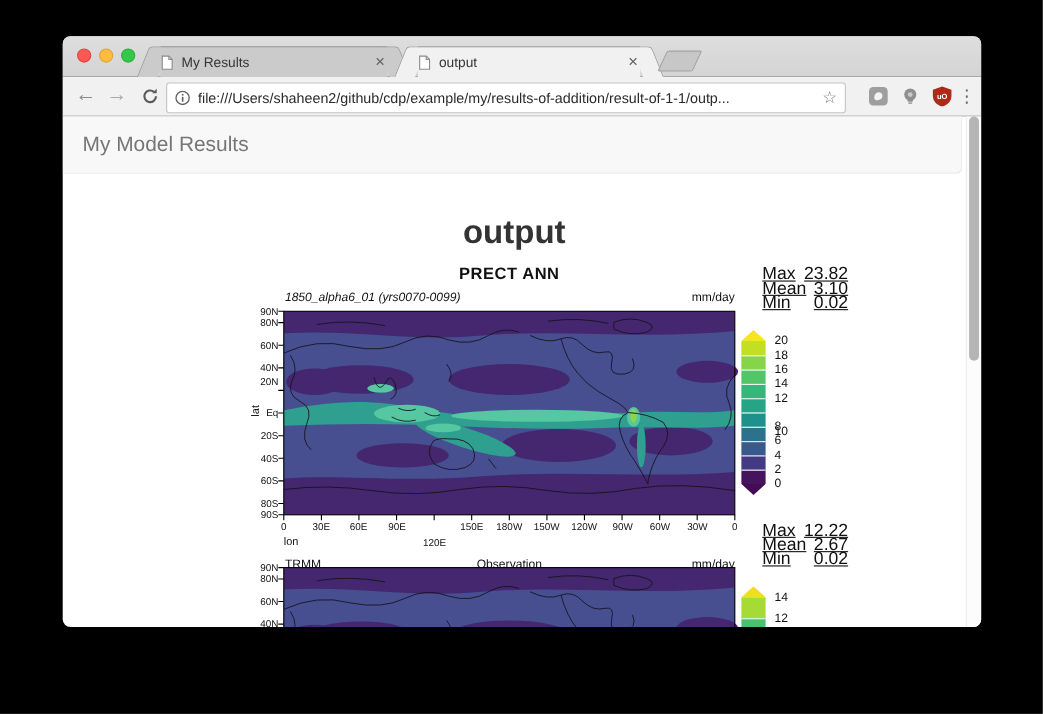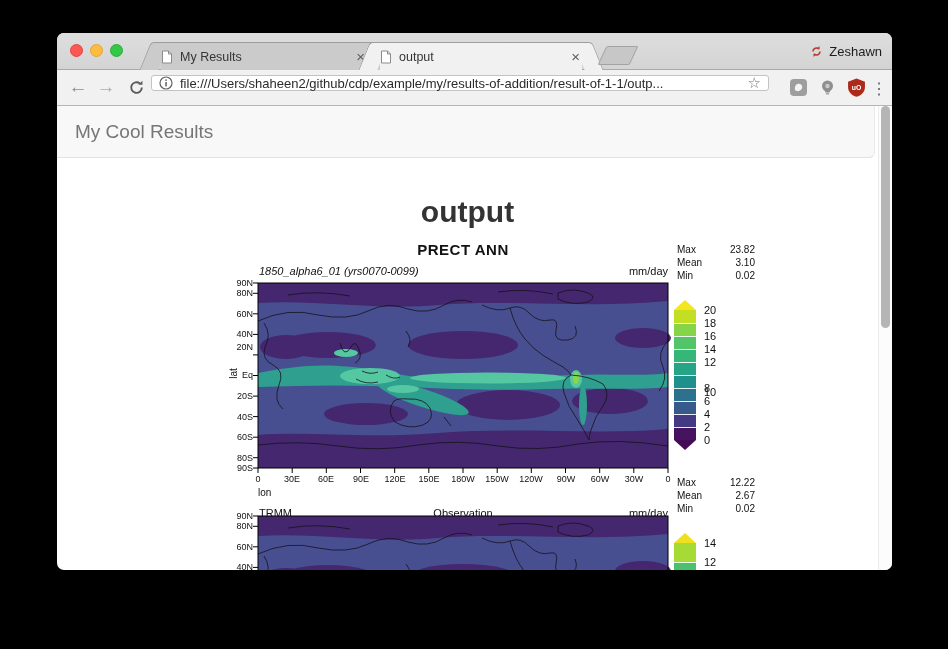--- a/index.html
+++ b/index.html
@@ -36,21 +36,21 @@
   .profile{position:absolute;right:10px;top:0;height:37px;display:flex;align-items:center;gap:5px;}
   .profile .name{font-size:13px;color:#1d1d1d;}
   
   .toolbar{position:absolute;left:0;top:37px;width:100%;height:36px;background:var(--toolbar-bg,#f1f1f1);
     border-bottom:1px solid #b6b6b6;box-sizing:border-box;}
   .navbtn{position:absolute;top:4px;width:26px;height:26px;display:flex;align-items:center;justify-content:center;
     font-size:19px;border-radius:13px;}
   .navbtn.back{left:8px;color:#8b8b8b;}
   .navbtn.fwd{left:36px;color:#ababab;}
   .navbtn.reload{left:66px;}
-  .omnibox{position:absolute;left:94px;top:5px;width:618px;height:16px;background:#fff;
+  .omnibox{position:absolute;left:94px;top:5px;width:618px;height:28px;background:#fff;
     border:1px solid var(--omnibox-border,#c3c3c3);border-radius:3px;box-sizing:border-box;
     display:flex;align-items:center;padding:0 7px;gap:7px;}
   .omnibox .url{font-size:13px;color:#2a2a2a;flex:1;white-space:nowrap;overflow:hidden;}
   .omnibox .star{font-size:15px;color:#757575;}
   .extbtn{position:absolute;top:8px;width:19px;height:19px;display:flex;align-items:center;justify-content:center;}
   .menu-dots{position:absolute;left:812px;top:5px;width:20px;height:26px;display:flex;align-items:center;justify-content:center;
     font-size:16px;color:#5f6368;letter-spacing:0;}
   
   .pageheader{position:absolute;left:0;top:73px;width:818px;height:52px;background:var(--header-bg,#f8f8f8);
     border-bottom:1px solid #e2e2e2;border-right:1px solid #e8e8e8;border-radius:0 0 6px 0;
@@ -59,21 +59,21 @@
   .scrolltrack{position:absolute;right:0;top:73px;width:14px;bottom:0;background:#fcfcfc;border-left:1px solid #ececec;box-sizing:border-box;}
   .scrollthumb{position:absolute;right:2.5px;top:73px;width:9px;height:222px;border-radius:5px;background:var(--scroll-thumb,#b5b5b5);}
   .doctitle{position:absolute;left:0;top:162px;width:821px;text-align:center;
     font-size:30px;font-weight:700;color:#333;}
   
   .fig{position:absolute;left:170px;width:600px;color:#111;}
   .fig .ftitle{position:absolute;left:31px;top:3px;width:410px;text-align:center;font-size:15px;font-weight:700;letter-spacing:.5px;}
   .fig .runlab{position:absolute;left:32px;font-size:11px;}
   .fig .panellab{position:absolute;left:31px;width:410px;text-align:center;font-size:11px;}
   .fig .units{position:absolute;left:31px;width:410px;text-align:right;font-size:11px;}
-  .fig .stats{position:absolute;left:450px;top:5px;width:78px;font-size:10px;line-height:13px;}
+  .fig .stats{position:absolute;left:466px;top:5px;width:78px;font-size:16px;line-height:13px;text-decoration:underline;}
   .fig .stats .row{display:flex;justify-content:space-between;}
   .fig .mapwrap{position:absolute;left:31px;top:45px;width:410px;height:185px;}
   .lat-lab{position:absolute;left:0;width:26px;text-align:right;font-size:9px;line-height:10px;}
   .lon-lab{position:absolute;top:236px;width:40px;text-align:center;font-size:9px;}
   .axis-y{position:absolute;left:1px;top:130px;font-size:10px;transform:rotate(-90deg);}
   .axis-x{position:absolute;left:31px;top:249px;width:410px;text-align:left;font-size:10px;}
   .cbar-cap{position:absolute;left:447px;width:22px;height:10px;}
   .cbar-cap.top{clip-path:polygon(50% 0,100% 100%,0 100%);}
   .cbar-cap.bot{clip-path:polygon(0 0,100% 0,50% 100%);}
   .cbar-seg{position:absolute;left:447px;width:22px;border-top:1px solid rgba(255,255,255,.9);box-sizing:border-box;}
@@ -82,21 +82,21 @@
 </head>
 <body>
 
 <div class="window">
 
   <div class="tabbar">
     <div class="traffic r"></div>
     <div class="traffic y"></div>
     <div class="traffic g"></div>
 
-    <div class="tab" style="left:94px;width:226px;">
+    <div class="tab" style="left:79px;width:226px;">
       <div class="edge l"></div>
       <div class="edge r"></div>
       <div class="mid">
         <svg width="12" height="14">
             <path d="M1.5,1 h6 l3,3 v9 h-9 z" fill="#fff" stroke="#8b8b8b"></path>
             <path d="M7.5,1 v3 h3" fill="none" stroke="#8b8b8b"></path>
           </svg>
         <span class="title">My Results</span>
         <span class="close">×</span>
       </div>
@@ -110,29 +110,20 @@
             <path d="M1.5,1 h6 l3,3 v9 h-9 z" fill="#fff" stroke="#8b8b8b"></path>
             <path d="M7.5,1 v3 h3" fill="none" stroke="#8b8b8b"></path>
           </svg>
         <span class="title">output</span>
         <span class="close">×</span>
       </div>
     </div>
 
     <div class="newtab"></div>
 
-    <div class="profile">
-      <svg width="15" height="15" viewBox="0 0 16 16">
-        <path d="M4.2,8 a3.8,3.8 0 0 1 6.4,-2.7" fill="none" stroke="var(--sync-red,#c0392b)" stroke-width="1.7"></path>
-        <path d="M11.8,8 a3.8,3.8 0 0 1 -6.4,2.7" fill="none" stroke="var(--sync-red,#c0392b)" stroke-width="1.7"></path>
-        <path d="M11.2,2.2 L11.2,5.6 L7.8,5.4 Z" fill="var(--sync-red,#c0392b)"></path>
-        <path d="M4.8,13.8 L4.8,10.4 L8.2,10.6 Z" fill="var(--sync-red,#c0392b)"></path>
-      </svg>
-      <span class="name">Zeshawn</span>
-    </div>
   </div>
 
   <div class="toolbar">
     <div class="navbtn back">←</div>
     <div class="navbtn fwd">→</div>
     <div class="navbtn reload">
       <svg width="17" height="17" viewBox="0 0 16 16">
         <path d="M13,8 a5,5 0 1 1 -1.8,-3.8" fill="none" stroke="#5a5a5a" stroke-width="1.8"></path>
         <path d="M13.6,1.6 L13.6,5.4 L9.8,5.4 Z" fill="#5a5a5a"></path>
       </svg>
@@ -163,21 +154,21 @@
     <div class="extbtn" style="left:790px;">
       <svg width="19" height="19" viewBox="0 0 18 18">
         <path d="M9,0.5 L17,3.5 V8.5 C17,13.5 13.5,16.5 9,17.8 C4.5,16.5 1,13.5 1,8.5 V3.5 Z" fill="var(--ublock-red,#ad2a1a)"></path>
         <text x="9" y="11" font-size="6.5" font-family="Liberation Sans, sans-serif" font-weight="bold" fill="#fff" text-anchor="middle">uO</text>
       </svg>
     </div>
     <div class="menu-dots">⋮</div>
   </div>
 
   <div class="pageheader">
-    <span class="t">My Cool Results</span>
+    <span class="t">My Model Results</span>
   </div>
 
   <div class="scrolltrack"></div>
   <div class="scrollthumb"></div>
 
   <div class="doctitle">output</div>
 
   <div class="fig" style="top:205px;height:275px;">
     <div class="ftitle">PRECT ANN</div>
     <div class="runlab" style="top:27px;font-style:italic;">1850_alpha6_01 (yrs0070-0099)</div>
@@ -254,21 +245,21 @@
     <span class="lat-lab" style="top:174px;">40S</span>
     <span class="lat-lab" style="top:194px;">60S</span>
     <span class="lat-lab" style="top:215px;">80S</span>
     <span class="lat-lab" style="top:225px;">90S</span>
     <span class="axis-y">lat</span>
 
     <span class="lon-lab" style="left:11px;">0</span>
     <span class="lon-lab" style="left:45px;">30E</span>
     <span class="lon-lab" style="left:79px;">60E</span>
     <span class="lon-lab" style="left:114px;">90E</span>
-    <span class="lon-lab" style="left:148px;">120E</span>
+    <span class="lon-lab" style="left:148px;margin-top:14px;">120E</span>
     <span class="lon-lab" style="left:182px;">150E</span>
     <span class="lon-lab" style="left:216px;">180W</span>
     <span class="lon-lab" style="left:250px;">150W</span>
     <span class="lon-lab" style="left:284px;">120W</span>
     <span class="lon-lab" style="left:319px;">90W</span>
     <span class="lon-lab" style="left:353px;">60W</span>
     <span class="lon-lab" style="left:387px;">30W</span>
     <span class="lon-lab" style="left:421px;">0</span>
     <span class="axis-x">lon</span>
 

